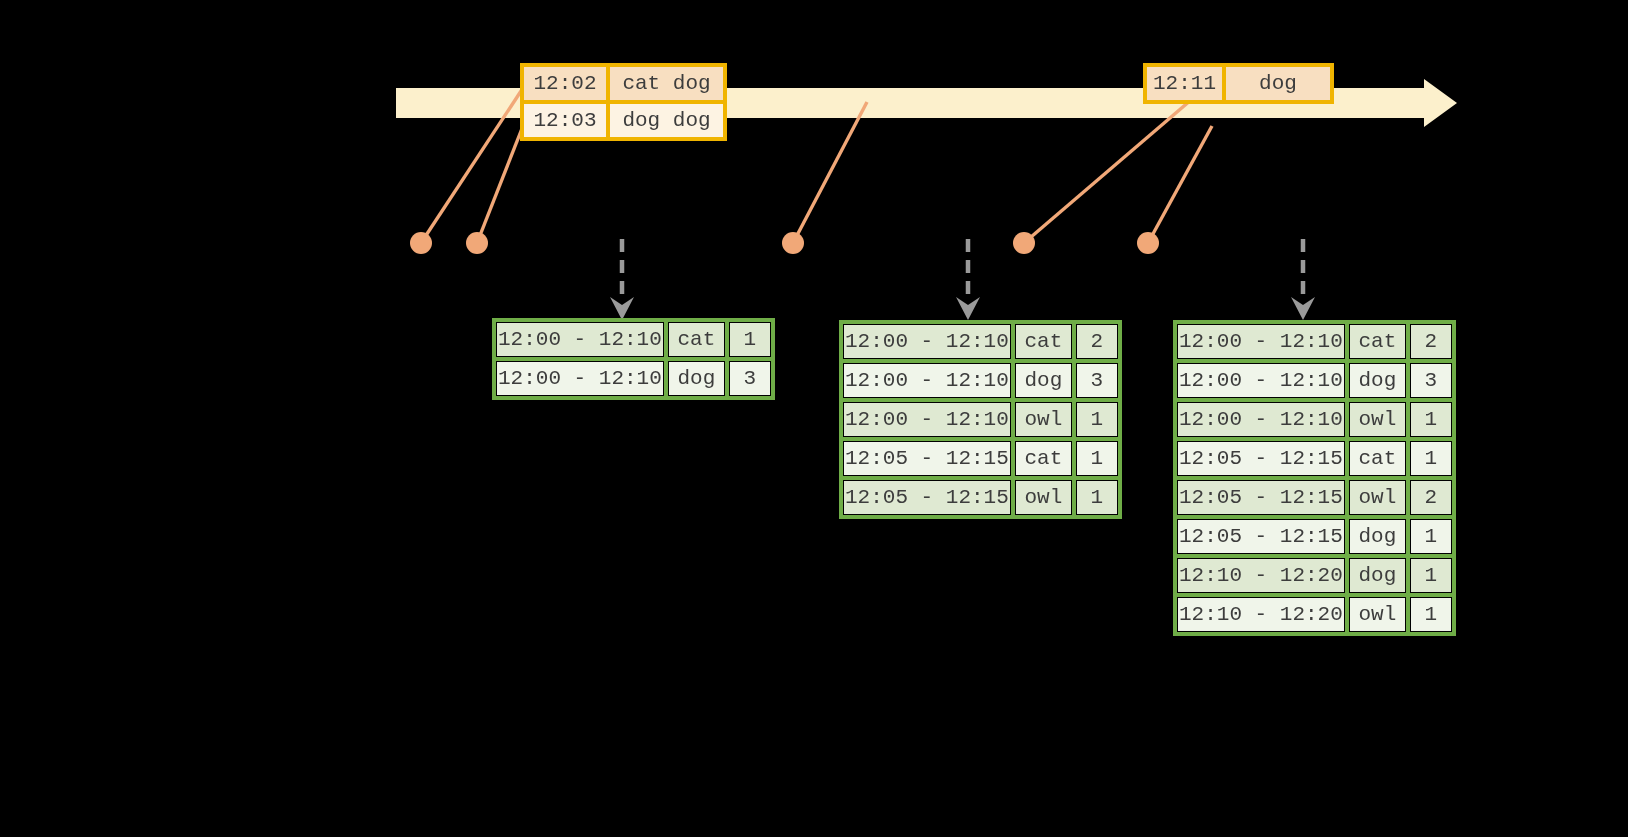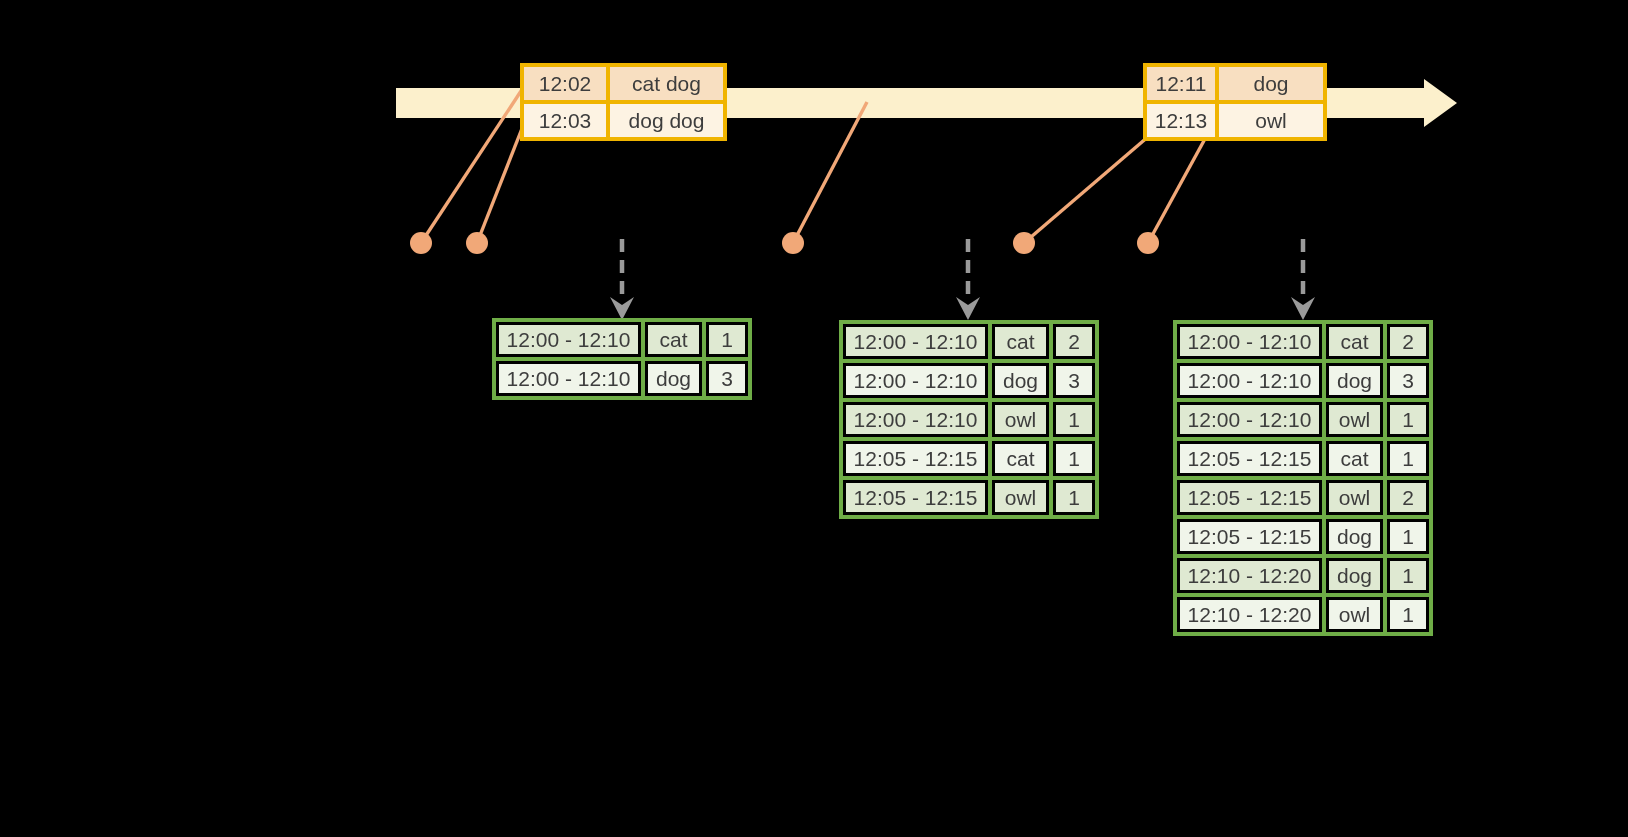--- a/index.html
+++ b/index.html
@@ -1,19 +1,19 @@
 <!DOCTYPE html>
 <html><head>
 <meta charset="utf-8">
 <title>Windowed Grouped Aggregation Diagram</title>
 <style>
   html,body{margin:0;padding:0;background:#000;}
   .canvas{
     position:relative;width:1628px;height:837px;background:#000000;
-    overflow:hidden;font-family:Liberation Sans, sans-serif;
+    overflow:hidden;font-family:Liberation Mono, monospace;
   }
   
   .band{position:absolute;left:396px;top:88px;width:1028px;height:30px;background:#fcf0cc;}
   .band-head{
     position:absolute;left:1424px;top:79px;width:0;height:0;
     border-left:33px solid #fcf0cc;border-top:24px solid transparent;border-bottom:24px solid transparent;
   }
   
   .overlay{position:absolute;left:0;top:0;width:1628px;height:837px;pointer-events:none;}
   .connector{stroke:#f1a878;stroke-width:3.4;fill:none;}
@@ -30,21 +30,21 @@
   .event td.c0{width:82px;}
   .event td.c1{width:113px;}
   .event.narrow td.c0{width:68px;}
   .event.narrow td.c1{width:104px;}
   .event tr:first-child td{background:#f8dfc1;}
   .event tr:nth-child(2) td{background:#fdf3e3;}
   .event.single tr:first-child td{background:#fbeeda;}
   
   .rtable{position:absolute;border-spacing:4px;background:#6fad47;z-index:2;}
   .rtable td{
-    height:35px;box-sizing:border-box;border:3px solid #000000;
+    height:35px;box-sizing:border-box;border:1px solid #000000;
     text-align:center;vertical-align:middle;font-size:21px;color:#3d3d3d;white-space:nowrap;
   }
   .rtable td.c0{width:145px;}
   .rtable td.c1{width:57px;margin-left:19px;}
   .rtable td.c2{width:42px;}
   .rtable tr:nth-child(odd) td{background:#dfe9d2;}
   .rtable tr:nth-child(even) td{background:#f0f5ea;}
 </style>
 </head>
 <body>
@@ -88,24 +88,20 @@
         </tr>
       </tbody>
   </table>
 
 
   <table class="event narrow" style="left:1143px;top:63px;">
     <tbody>
         <tr>
           <td class="c0">12:11</td>
           <td class="c1">dog</td>
-        </tr>
-        <tr>
-          <td class="c0">12:13</td>
-          <td class="c1">owl</td>
         </tr>
       </tbody>
   </table>
 
   <table class="rtable" style="left:492px;top:318px;">
     <tbody>
         <tr>
           <td class="c0">12:00 - 12:10</td>
           <td class="c1">cat</td>
           <td class="c2">1</td>

